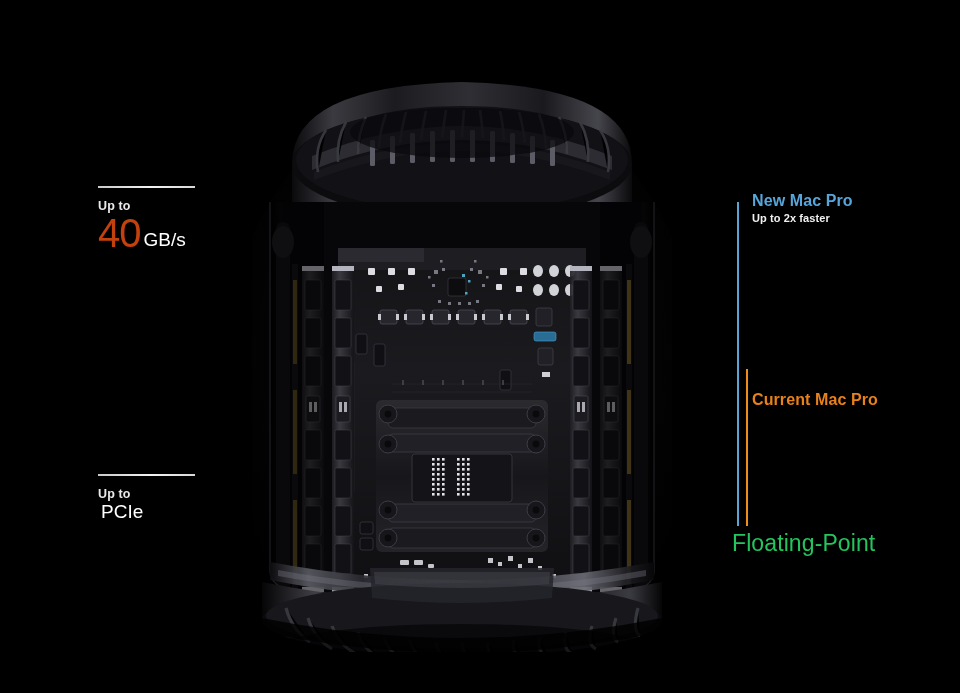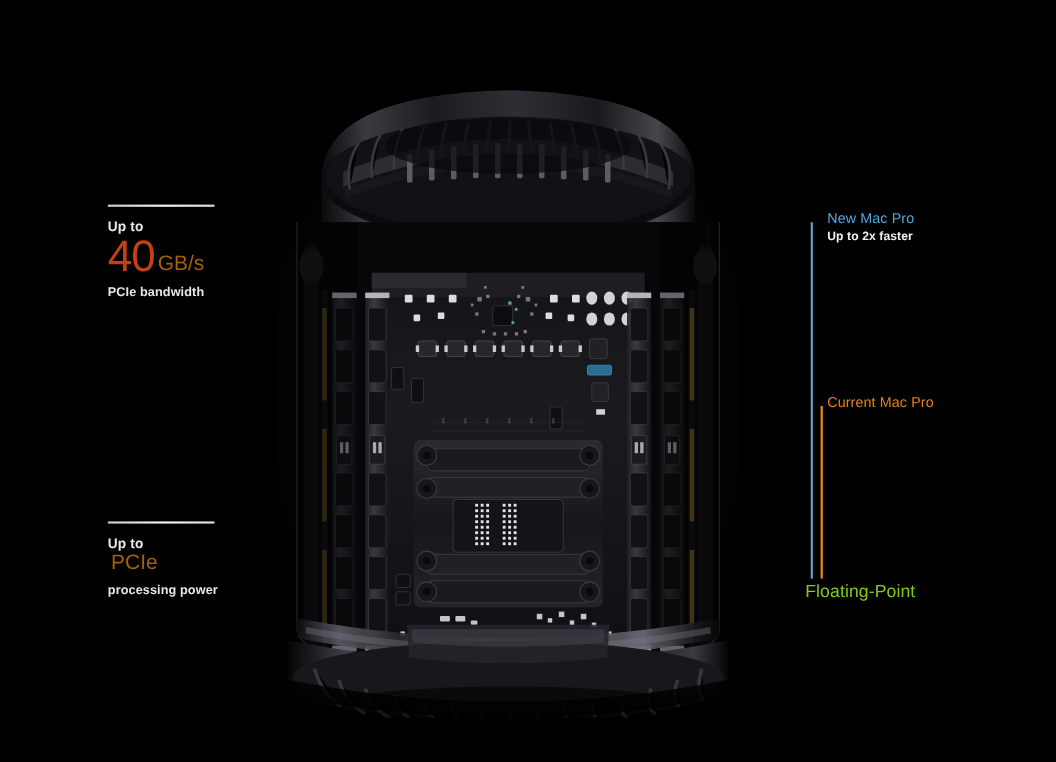--- a/index.html
+++ b/index.html
@@ -50,21 +50,21 @@
     margin-top: 2px;
   }
   .stat-number {
     color: #c2410c;
     font-size: 40px;
     font-weight: 300;
     letter-spacing: -1px;
     line-height: 0.9;
   }
   .stat-unit {
-    color: #a16207;
+    color: #ffffff;
     font-size: 19px;
     font-weight: 300;
     letter-spacing: 0px;
     margin-left: 3px;
     position: relative;
     top: -1px;
   }
   .stat-caption {
     color: #e6e6ea;
     font-size: 11.5px;
@@ -101,42 +101,42 @@
   .bar-current {
     left: 16px;
     background: #f08b1d;
   }
   .bar-label {
     position: absolute;
     left: 22px;
     line-height: 1.28;
   }
   .bar-label .l1 {
-    font-size: 13px;
-    font-weight: 400;
+    font-size: 16px;
+    font-weight: 700;
     letter-spacing: 0.1px;
     text-align: center;
   }
   .bar-label .l2 {
     font-size: 11px;
     font-weight: 700;
     color: #f0f0f2;
     letter-spacing: 0.1px;
   }
   .label-new  { top: 5px; }
   .label-new .l1  { color: #57a5da; }
   .label-current { top: 172px; }
-  .label-current .l1 { color: #e8801b; }
+  .label-current .l1 { color: #e8801b; margin-top: 32px; }
 
   .chart-title {
     position: absolute;
     left: 2px;
     top: 343px;
-    color: #84cc16;
-    font-size: 16px;
+    color: #22c55e;
+    font-size: 23px;
     font-weight: 300;
     line-height: 1.28;
     letter-spacing: 0.1px;
   }
 
   
   .macpro {
     position: absolute;
     left: 252px;
     top: 52px;
@@ -150,30 +150,28 @@
 
 <div class="stage">
 
   <div class="stat bandwidth">
     <div class="stat-rule"></div>
     <div class="stat-up">Up to</div>
     <div class="stat-figure">
       <span class="stat-number">40</span>
       <span class="stat-unit">GB/s</span>
     </div>
-    <div class="stat-caption">PCIe bandwidth</div>
   </div>
 
   <div class="stat cores">
     <div class="stat-rule"></div>
     <div class="stat-up">Up to</div>
     <div class="stat-figure">
       <span class="stat-unit">PCIe</span>
     </div>
-    <div class="stat-caption">processing power</div>
   </div>
 
   <div class="chart">
 
     <div class="chart-bars">
       <div class="bar bar-new" style="height:324px"></div>
       <div class="bar bar-current" style="height:157px"></div>
     </div>
 
     <div class="bar-label label-new">

